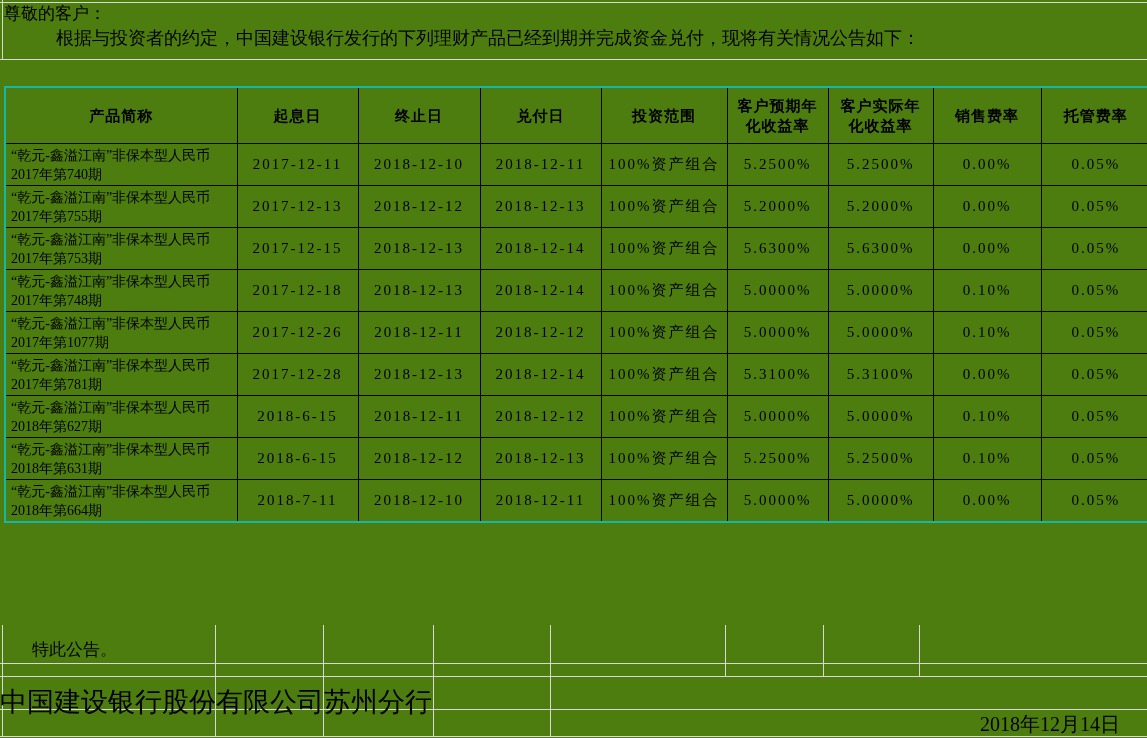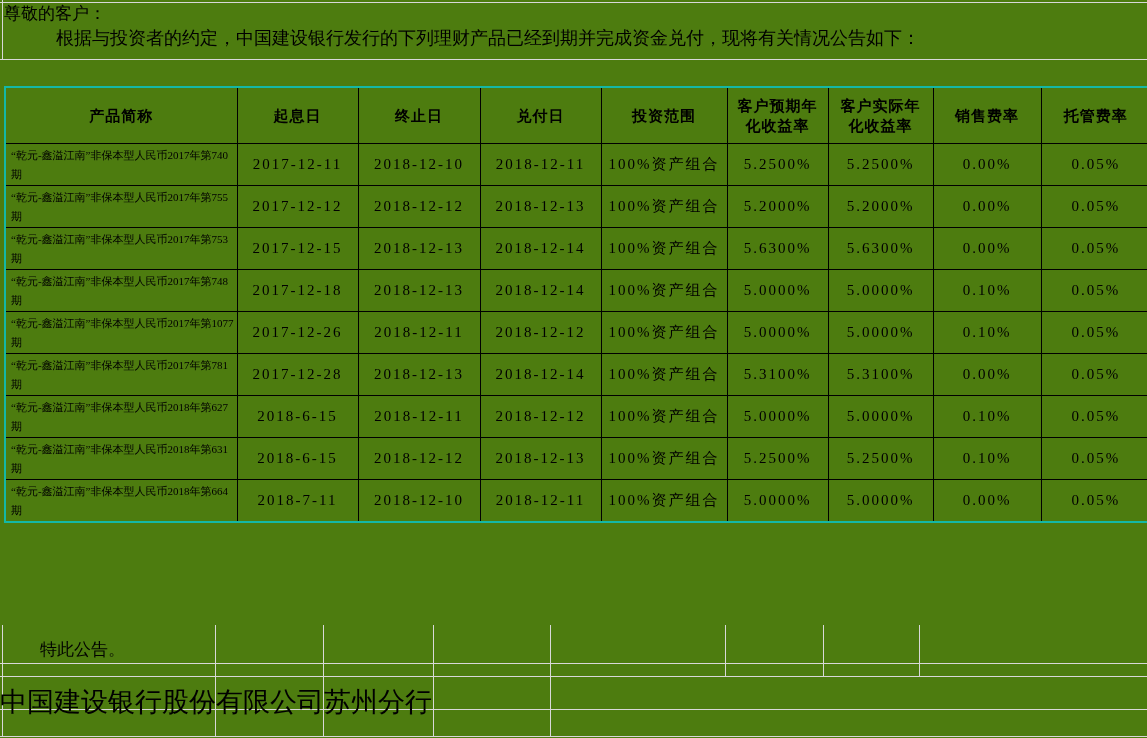--- a/index.html
+++ b/index.html
@@ -42,25 +42,25 @@
     letter-spacing:1px;
   }
   table.maturity td{
     height:39px;
     font-size:15px;
     letter-spacing:2px;
   }
   table.maturity td.name{
     text-align:left;
     padding:1px 2px 1px 5px;
-    font-size:11px;
+    font-size:14px;
     line-height:19px;
     letter-spacing:0;
   }
-  .closing{position:absolute;left:40px;top:638px;font-size:17px;font-family:Liberation Serif, serif;}
+  .closing{position:absolute;left:32px;top:638px;font-size:17px;font-family:Liberation Serif, serif;}
   .signature{position:absolute;left:0;top:684px;width:1120px;font-size:27px;}
   .datesign{position:absolute;left:0;top:711px;width:1120px;text-align:right;font-size:20px;}
 </style>
 </head>
 <body>
 
 <div class="page">
 
   <div class="gl h" style="top:2px;left:0;width:1147px;"></div>
   <div class="gl h" style="top:59px;left:0;width:1147px;"></div>
@@ -115,21 +115,21 @@
           <td>2018-12-10</td>
           <td>2018-12-11</td>
           <td>100%资产组合</td>
           <td>5.2500%</td>
           <td>5.2500%</td>
           <td>0.00%</td>
           <td>0.05%</td>
         </tr>
         <tr>
           <td class="name">“乾元-鑫溢江南”非保本型人民币2017年第755期</td>
-          <td>2017-12-12</td>
+          <td>2017-12-13</td>
           <td>2018-12-12</td>
           <td>2018-12-13</td>
           <td>100%资产组合</td>
           <td>5.2000%</td>
           <td>5.2000%</td>
           <td>0.00%</td>
           <td>0.05%</td>
         </tr>
         <tr>
           <td class="name">“乾元-鑫溢江南”非保本型人民币2017年第753期</td>
@@ -206,14 +206,15 @@
           <td>5.0000%</td>
           <td>5.0000%</td>
           <td>0.00%</td>
           <td>0.05%</td>
         </tr>
       </tbody>
   </table>
 
   <div class="closing">特此公告。</div>
   <div class="signature">中国建设银行股份有限公司苏州分行</div>
+  <div class="datesign">2018年12月14日</div>
 
 </div>
 
 </body></html>

